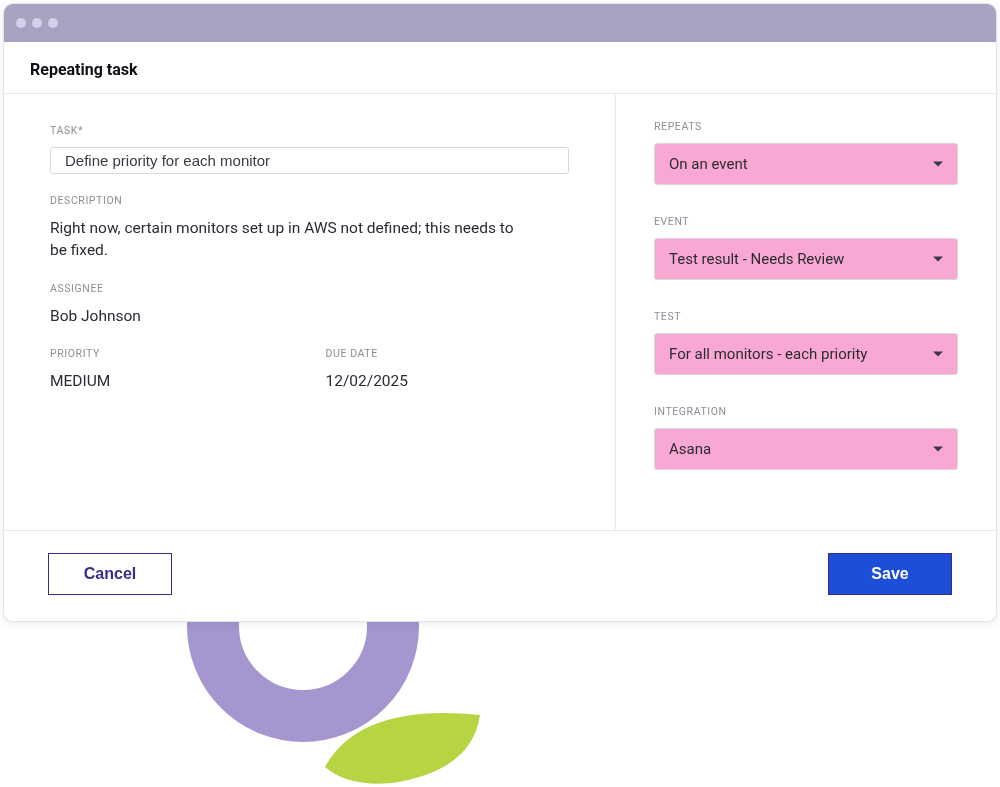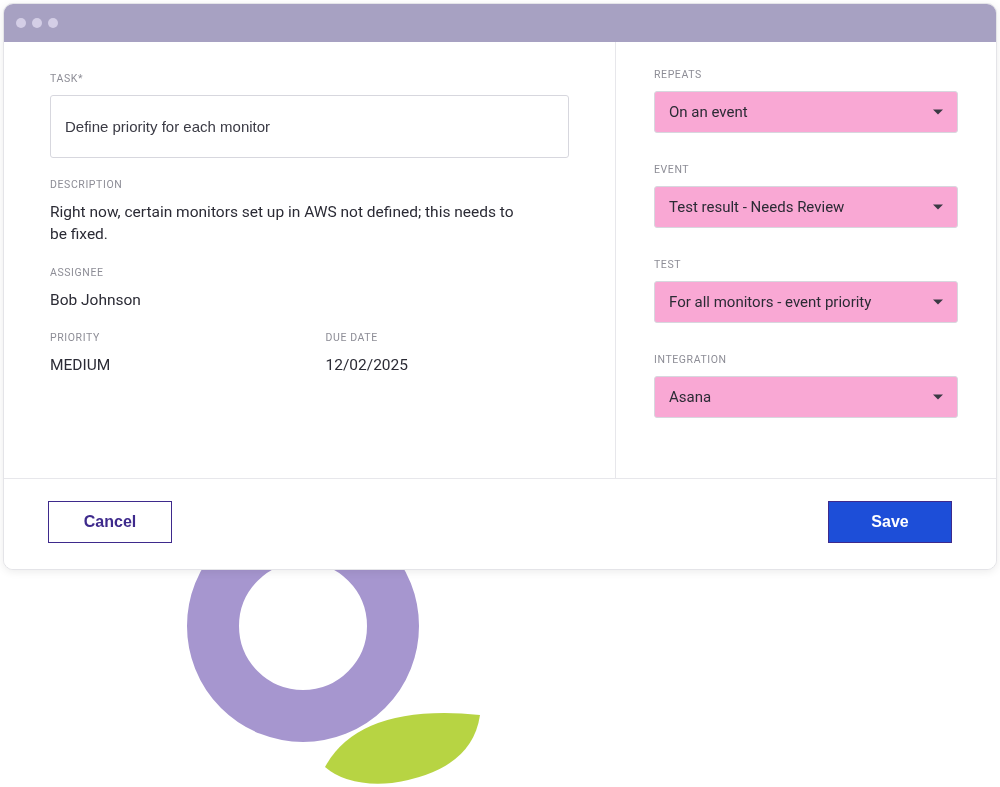--- a/index.html
+++ b/index.html
@@ -100,21 +100,21 @@
       font-size: 10.5px;
       letter-spacing: 0.6px;
       color: #8d8d96;
       text-transform: uppercase;
       margin-bottom: 10px;
       display: block;
     }
     .text-input {
       width: 100%;
       max-width: 534px;
-      padding: 22px 14px;
+      padding: 4px 14px;
       font-size: 15px;
       color: #3a3a44;
       border: 1px solid #d7d7de;
       border-radius: 3px;
       background: #ffffff;
     }
     .value-text {
       font-size: 15.5px;
       color: #2b2b35;
       line-height: 1.45;
@@ -189,20 +189,23 @@
   <div class="titlebar">
     <div class="traffic-lights">
       <div class="traffic-dot"></div>
       <div class="traffic-dot"></div>
       <div class="traffic-dot"></div>
     </div>
   </div>
 
   <div class="content">
 
+    <div class="header">
+      <div class="header-title">Repeating task</div>
+    </div>
 
     <div class="form-body">
 
       <div class="col-left">
 
         <div class="field">
           <span class="label">TASK*</span>
           <input type="text" class="text-input" value="Define priority for each monitor" style="">
         </div>
 
@@ -243,21 +246,21 @@
           <span class="label">EVENT</span>
           <div class="select-wrap">
             <span>Test result - Needs Review</span>
             <span class="select-caret"></span>
           </div>
         </div>
 
         <div class="right-field">
           <span class="label">TEST</span>
           <div class="select-wrap">
-            <span>For all monitors - event priority</span>
+            <span>For all monitors - each priority</span>
             <span class="select-caret"></span>
           </div>
         </div>
 
         <div class="right-field">
           <span class="label">INTEGRATION</span>
           <div class="select-wrap">
             <span>Asana</span>
             <span class="select-caret"></span>
           </div>

